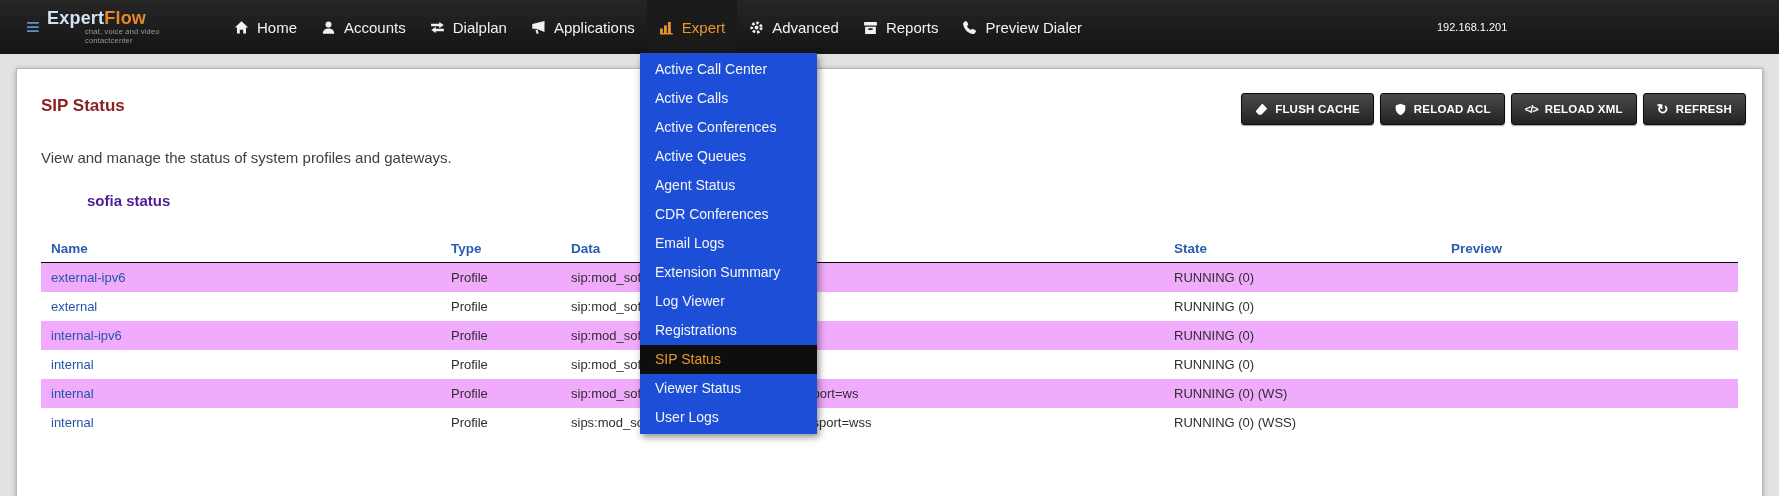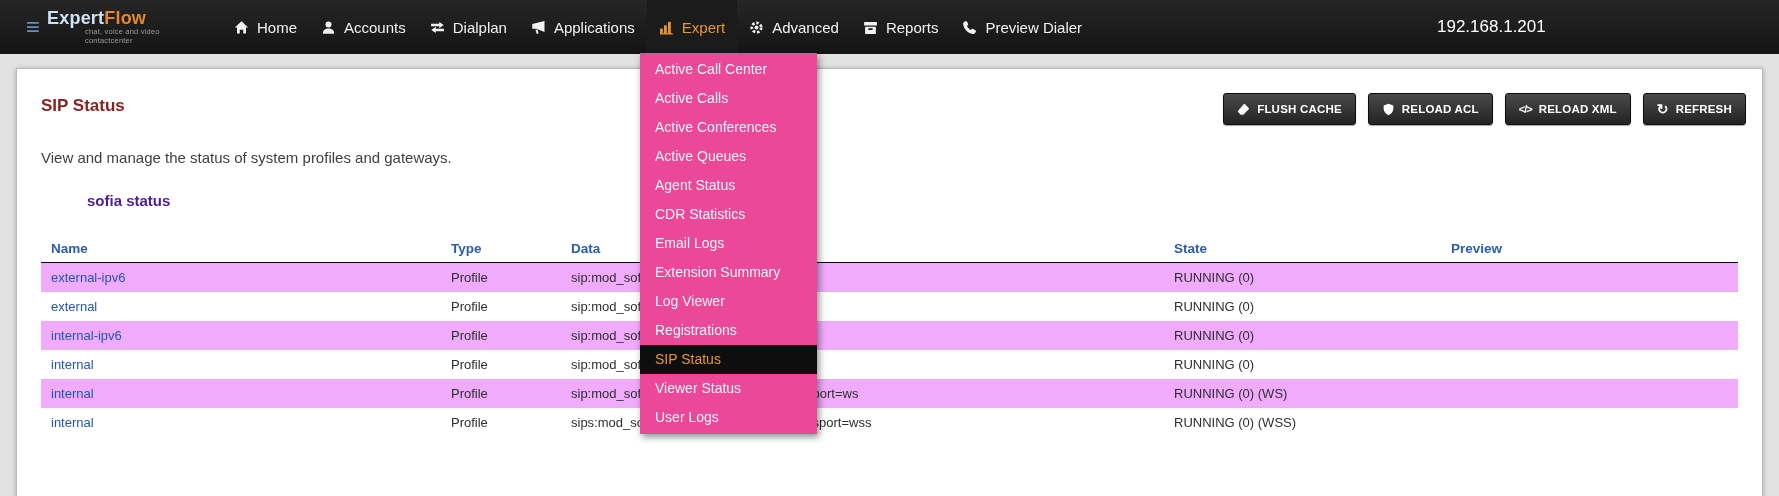--- a/index.html
+++ b/index.html
@@ -27,27 +27,27 @@
   .nav-items { display: flex; margin-left: 28px; align-items: stretch; }
   .nav-item {
     display: flex; align-items: center; gap: 8px;
     padding: 0 12px; color: #f2f2f2; font-size: 15px;
     text-decoration: none; cursor: pointer; white-space: nowrap; justify-content: flex-end;
   }
   .nav-item svg { width: 15px; height: 15px; fill: currentColor; flex: none; }
   .nav-item.active { color: #e8962e; background: #1b1b1b; }
   .server-ip {
     position: absolute; left: 1437px; top: 50%; transform: translateY(-50%);
-    color: #ffffff; font-size: 17px; text-align: center;
+    color: #ffffff; font-size: 11px; text-align: center;
   }
 
   
   .dropdown {
     position: absolute; left: 640px; top: 53px; width: 177px;
-    background: #ec4899; z-index: 10;
+    background: #1d4ed8; z-index: 10;
     box-shadow: 2px 3px 7px rgba(0,0,0,.45);
     padding: 2px 0;
   }
   .menu-item {
     height: 29px; line-height: 29px; padding: 0 15px;
     color: #f5f5f5; font-size: 14px; cursor: pointer; white-space: nowrap;
   }
   .menu-item.active { color: #e8962e; background: #0e0e0e; }
 
   
@@ -55,21 +55,21 @@
     position: absolute; left: 16px; right: 16px; top: 68px; height: 520px;
     background: #ffffff; border: 1px solid #b9b9b9;
     box-shadow: 0 1px 5px rgba(0,0,0,.28);
     padding: 27px 24px 0 24px;
   }
   .page-title { margin: 0; font-size: 17px; font-weight: bold; color: #8b2222; }
   .page-desc { margin-top: 33px; font-size: 15px; color: #3f3f3f; }
   .section-title { margin-top: 26px; font-size: 15px; font-weight: bold; color: #4c1d95; margin-left: 46px; }
 
   
-  .toolbar { position: absolute; top: 24px; right: 16px; display: flex; gap: 12px; }
+  .toolbar { position: absolute; top: 24px; right: 16px; display: flex; gap: 6px; }
   .btn {
     display: inline-flex; align-items: center; gap: 7px;
     background: linear-gradient(#4a4a4a, #232323);
     border: 1px solid #0c0c0c; border-radius: 3px;
     color: #ffffff; font-size: 11.5px; font-weight: bold; letter-spacing: .2px;
     padding: 8px 13px; cursor: pointer;
     box-shadow: 0 1px 1px rgba(0,0,0,.35);
     font-family: "Liberation Sans", sans-serif;
   }
   .btn svg { width: 13px; height: 13px; fill: #ffffff; flex: none; }
@@ -181,21 +181,21 @@
 
   <div class="server-ip">192.168.1.201</div>
 </nav>
 
 <div class="dropdown">
   <div class="menu-item">Active Call Center</div>
   <div class="menu-item">Active Calls</div>
   <div class="menu-item">Active Conferences</div>
   <div class="menu-item">Active Queues</div>
   <div class="menu-item">Agent Status</div>
-  <div class="menu-item">CDR Statistics</div>
+  <div class="menu-item">CDR Conferences</div>
   <div class="menu-item">Email Logs</div>
   <div class="menu-item">Extension Summary</div>
   <div class="menu-item">Log Viewer</div>
   <div class="menu-item">Registrations</div>
   <div class="menu-item active">SIP Status</div>
   <div class="menu-item">Viewer Status</div>
   <div class="menu-item">User Logs</div>
 </div>
 
 <main class="card">

